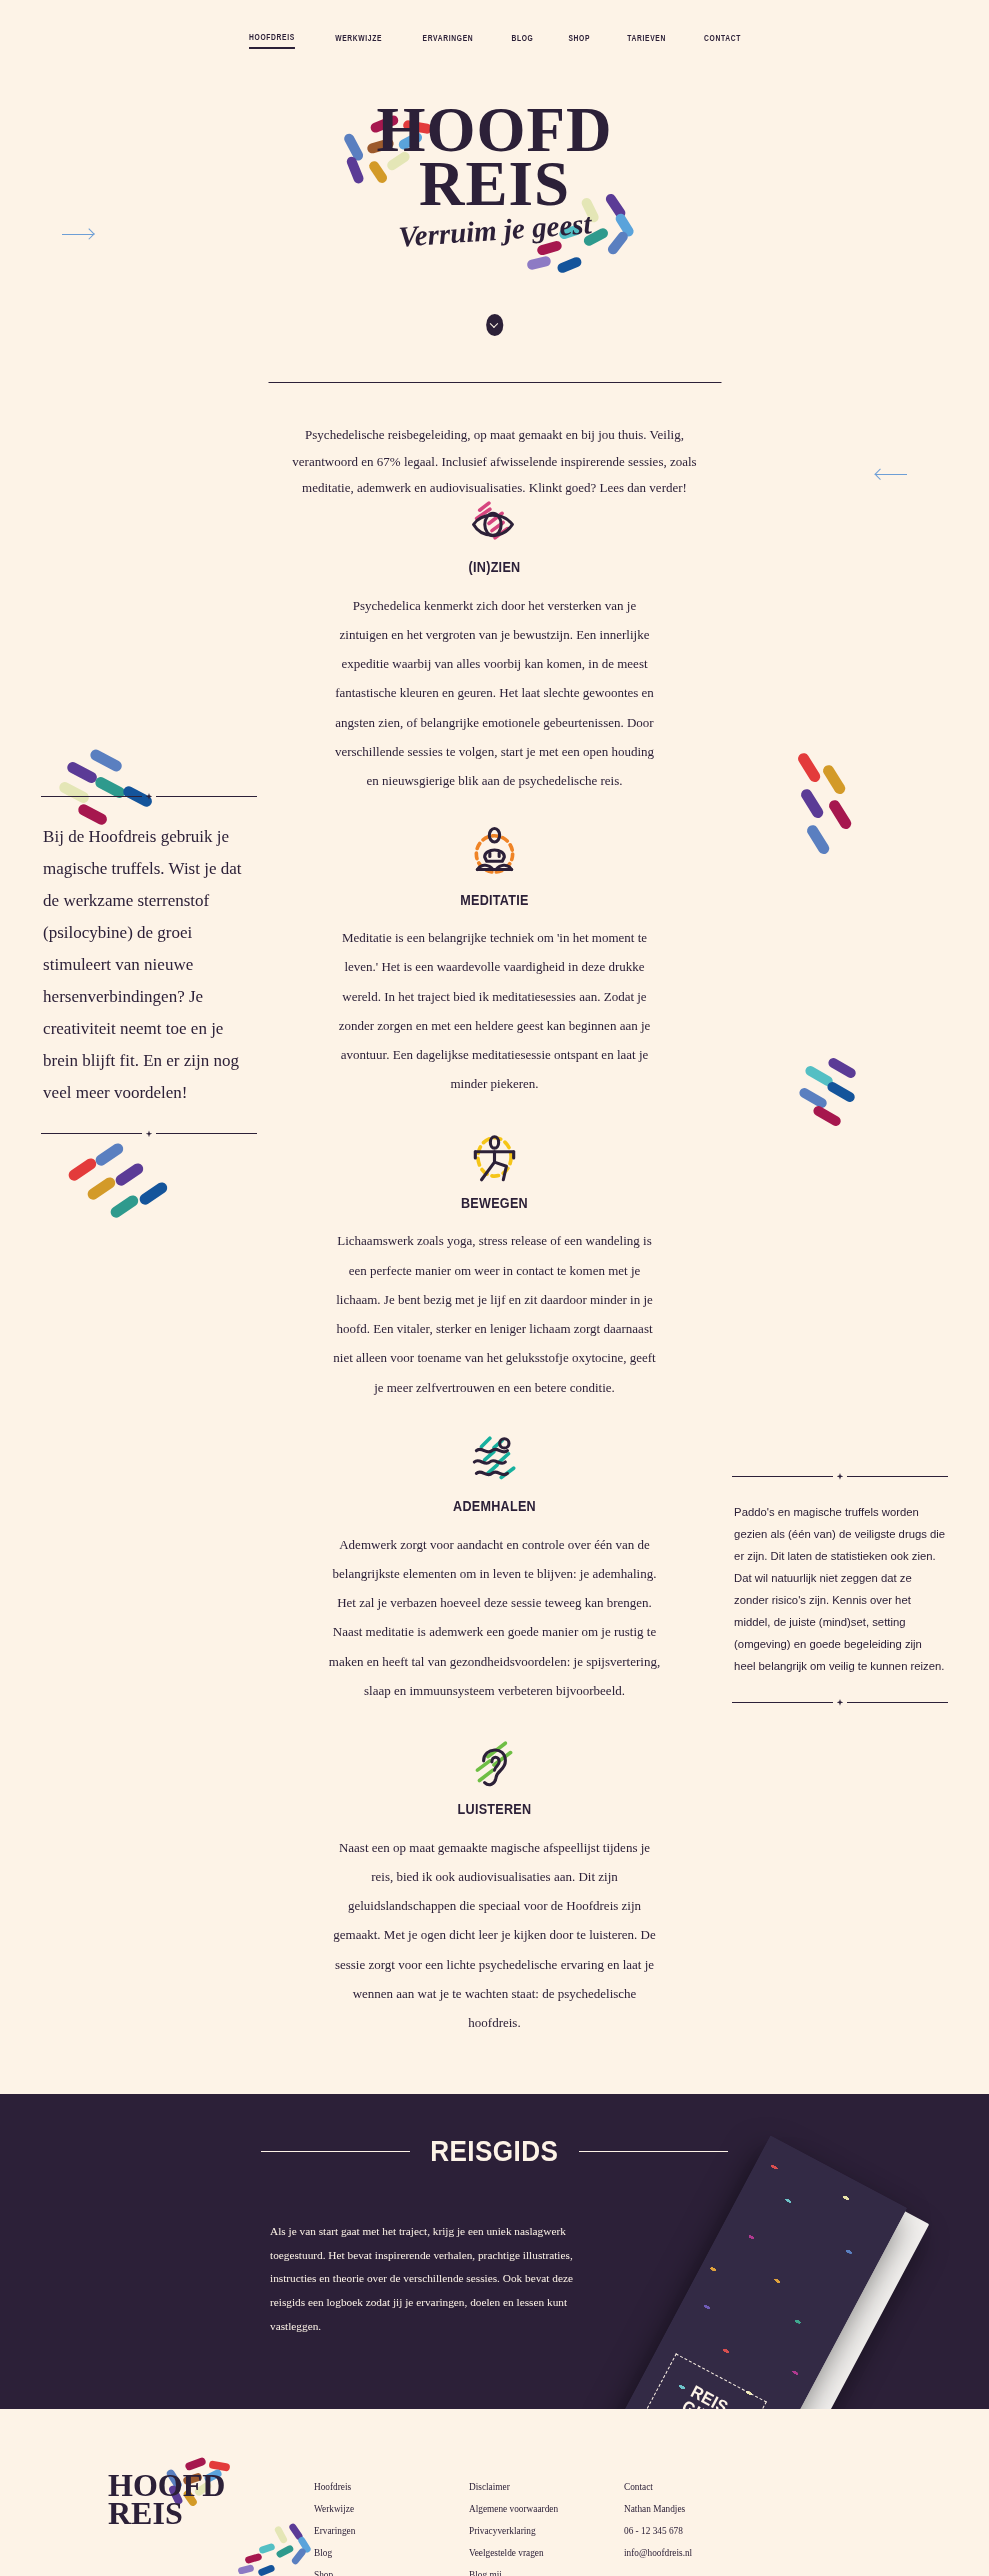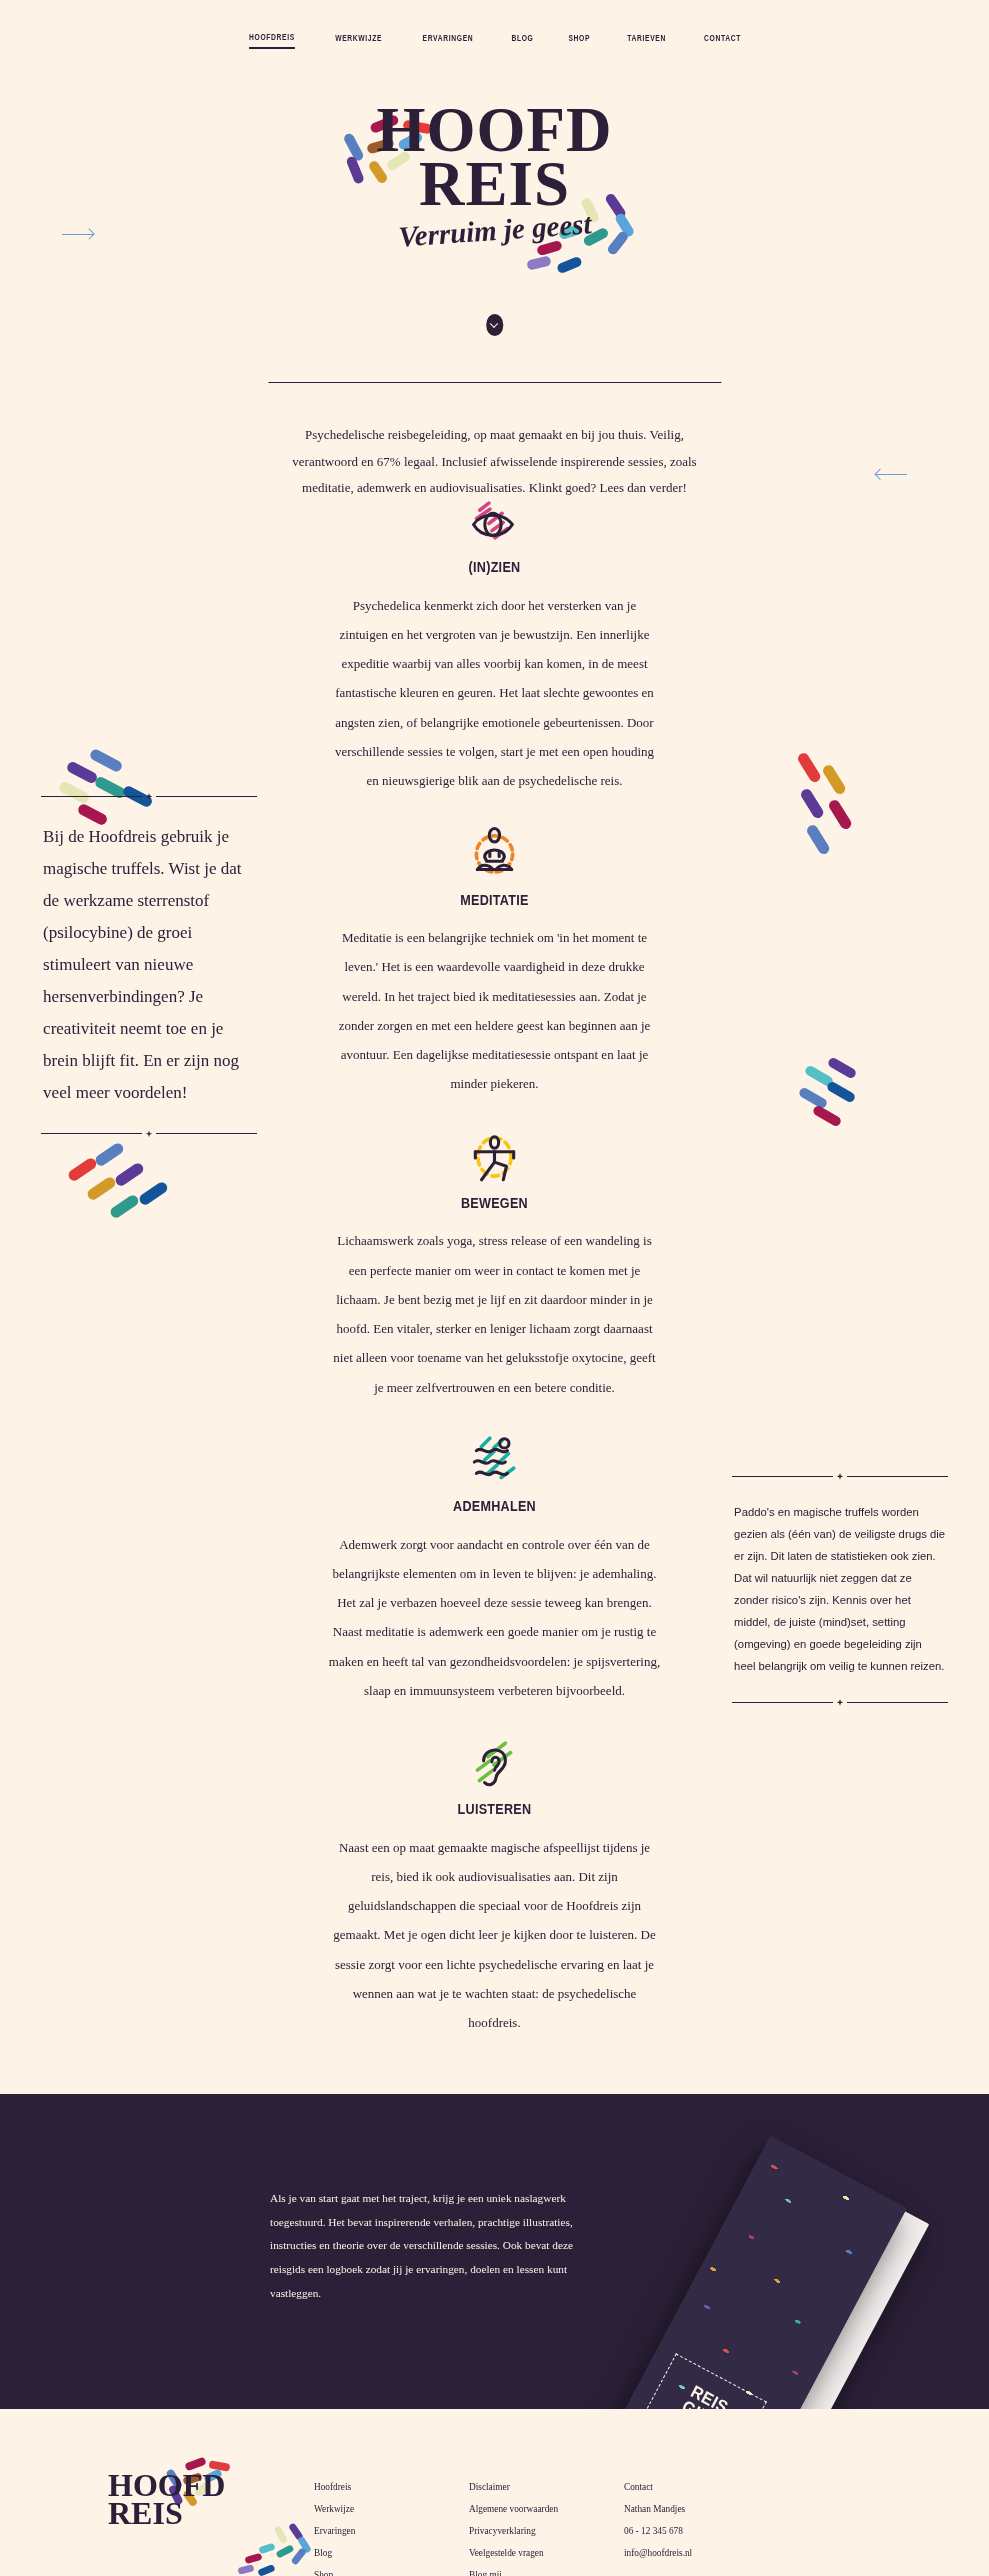--- a/index.html
+++ b/index.html
@@ -360,20 +360,25 @@
           </svg>
         </div>
         <h3>LUISTEREN</h3>
         <p>Naast een op maat gemaakte magische afspeellijst tijdens je reis, bied ik ook audiovisualisaties aan. Dit zijn geluidslandschappen die speciaal voor de Hoofdreis zijn gemaakt. Met je ogen dicht leer je kijken door te luisteren. De sessie zorgt voor een lichte psychedelische ervaring en laat je wennen aan wat je te wachten staat: de psychedelische hoofdreis.</p>
       </div>
 
     </div>
   </section>
 
   <section class="reisgids">
+    <div class="sec-head light" style="margin-top:0;">
+      <div class="ln"></div>
+      <h2>REISGIDS</h2>
+      <div class="ln"></div>
+    </div>
 
     <p class="reisgids-body">Als je van start gaat met het traject, krijg je een uniek naslagwerk toegestuurd. Het bevat inspirerende verhalen, prachtige illustraties, instructies en theorie over de verschillende sessies. Ook bevat deze reisgids een logboek zodat jij je ervaringen, doelen en lessen kunt vastleggen.</p>
 
     <div class="book">
       <div class="pages"></div>
       <div class="cover">
         <div class="badge">
           <span>
             <span>REIS</span><br>
             <span>GIDS</span>

